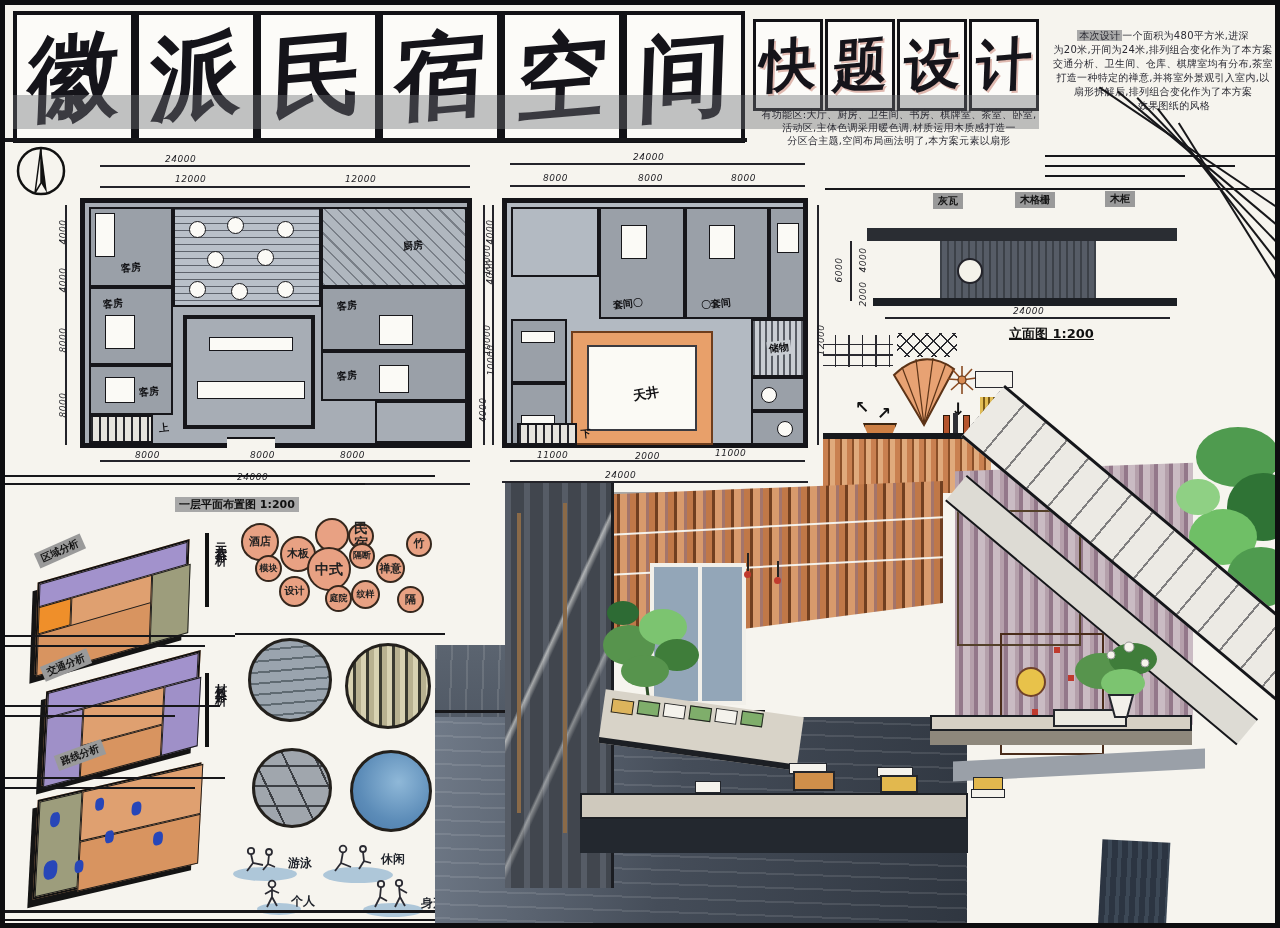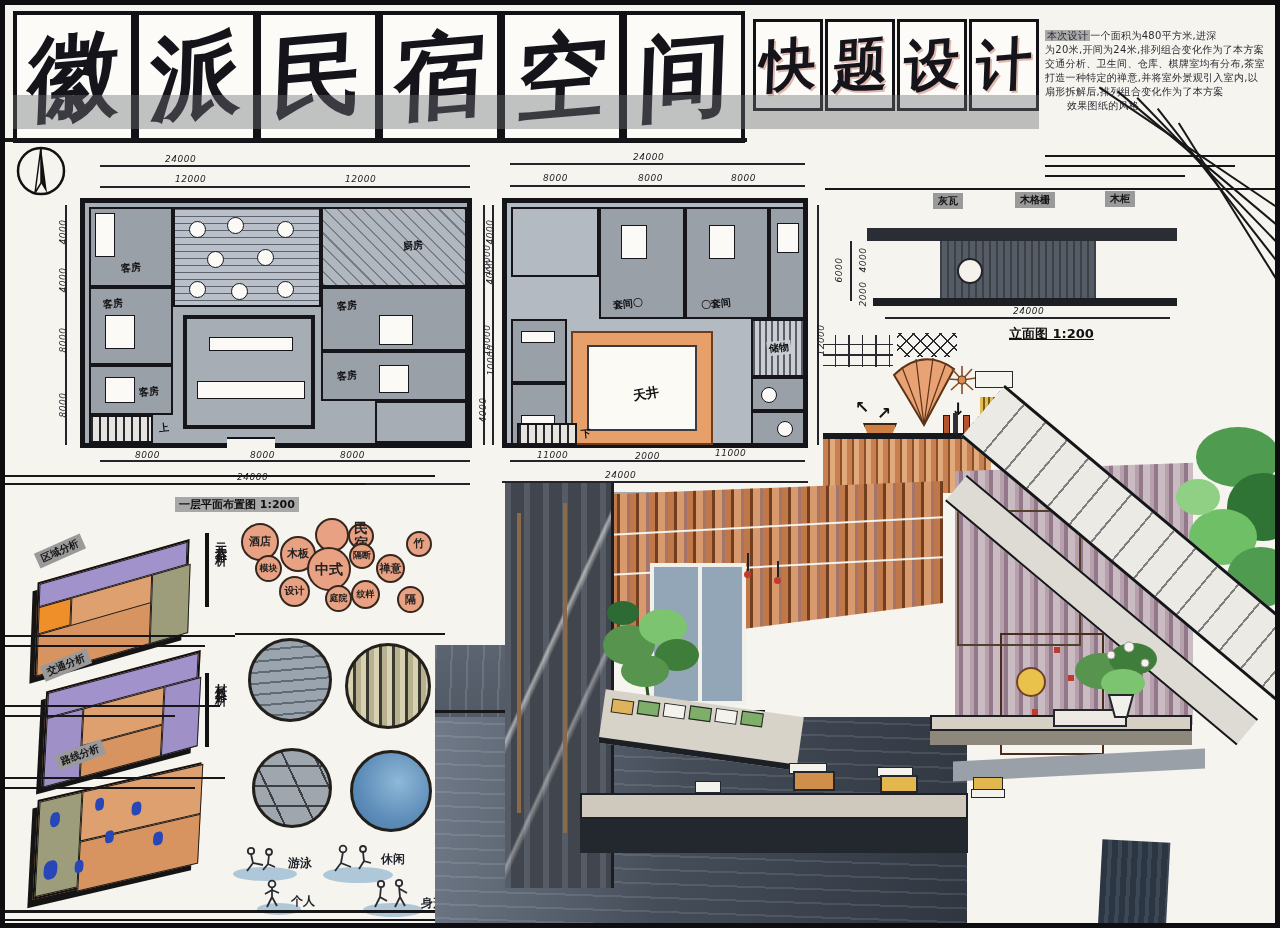--- a/index.html
+++ b/index.html
@@ -4,21 +4,21 @@
 <style>
   html,body{margin:0;padding:0;background:#888;}
   .board{position:relative;width:1280px;height:928px;background:#f6f4ee;overflow:hidden;
          font-family:"DejaVu Sans",sans-serif;color:#1c1c1c;border:5px solid #0e0e10;box-sizing:border-box;}
   .abs{position:absolute;}
   .line{position:absolute;background:#17171a;}
   .charbox{position:absolute;border:4px solid #121216;background:#fcfbf8;display:flex;align-items:center;justify-content:center;}
   .cal{font-weight:900;color:#15141a;transform:rotate(-5deg) skewX(-7deg);line-height:1;}
   .subcal{text-shadow:2px 2px 0 rgba(170,60,40,.35);}
   .band{position:absolute;background:rgba(110,112,116,.42);}
-  .hw{position:absolute;font-size:11px;line-height:15px;color:#2a2a33;letter-spacing:.3px;}
+  .hw{position:absolute;font-size:11px;line-height:15px;color:#2a2a33;letter-spacing:.3px;text-align:center;}
   .hl{background:#a9a9a9;padding:0 2px;}
   .tag{position:absolute;background:#9a9a9a;color:#151515;font-size:10px;font-weight:bold;padding:1px 5px;white-space:nowrap;}
   .dim{position:absolute;font-size:9px;font-style:italic;color:#1d1d22;white-space:nowrap;letter-spacing:.5px;}
   .vdim{transform:rotate(-90deg);transform-origin:center;}
   .dimline{position:absolute;background:#24242a;}
   .planlabel{position:absolute;font-size:11px;font-weight:bold;background:#a8a8a8;padding:0 4px;color:#111;white-space:nowrap;}
   .room{position:absolute;border:2px solid #16161a;box-sizing:border-box;}
   .roomlbl{position:absolute;font-size:10px;font-weight:bold;color:#0f0f12;white-space:nowrap;transform:rotate(-6deg);}
   .bed{position:absolute;background:#fbfaf6;border:1.5px solid #16161a;box-sizing:border-box;}
   .tbl{position:absolute;background:#fbfaf6;border:1.5px solid #16161a;border-radius:50%;box-sizing:border-box;}
@@ -64,20 +64,25 @@
     </div>
   <div class="charbox" style="left:892px;top:14px;width:64px;height:86px;border-width:3px">
       <span class="cal subcal" style="font-size:56px">设</span>
     </div>
   <div class="charbox" style="left:964px;top:14px;width:64px;height:86px;border-width:3px">
       <span class="cal subcal" style="font-size:56px">计</span>
     </div>
   <div class="band" style="left:8px;top:90px;width:1026px;height:34px"></div>
   <div class="line" style="left:0;top:133px;width:742px;height:4px"></div>
 
+  <div class="hw" style="left:748px;top:103px;width:292px;font-size:10px;line-height:13px">
+    <div>有功能区:大厅、厨房、卫生间、书房、棋牌室、茶室、卧室,</div>
+    <div>活动区,主体色调采用暖色调,材质运用木质感打造一</div>
+    <div>分区合主题,空间布局画法明了,本方案元素以扇形</div>
+  </div>
 
   <div class="hw" style="left:1040px;top:24px;width:236px;font-size:10px;line-height:14px">
     <div><span class="hl">本次设计</span><span>一个面积为480平方米,进深</span></div>
     <div>为20米,开间为24米,排列组合变化作为了本方案</div>
     <div>交通分析、卫生间、仓库、棋牌室均有分布,茶室</div>
     <div>打造一种特定的禅意,并将室外景观引入室内,以</div>
     <div>扇形拆解后,排列组合变化作为了本方案</div>
     <div style="padding-left:22px">效果图纸的风格</div>
   </div>
   <div class="line" style="left:1040px;top:150px;width:238px;height:2px"></div>

